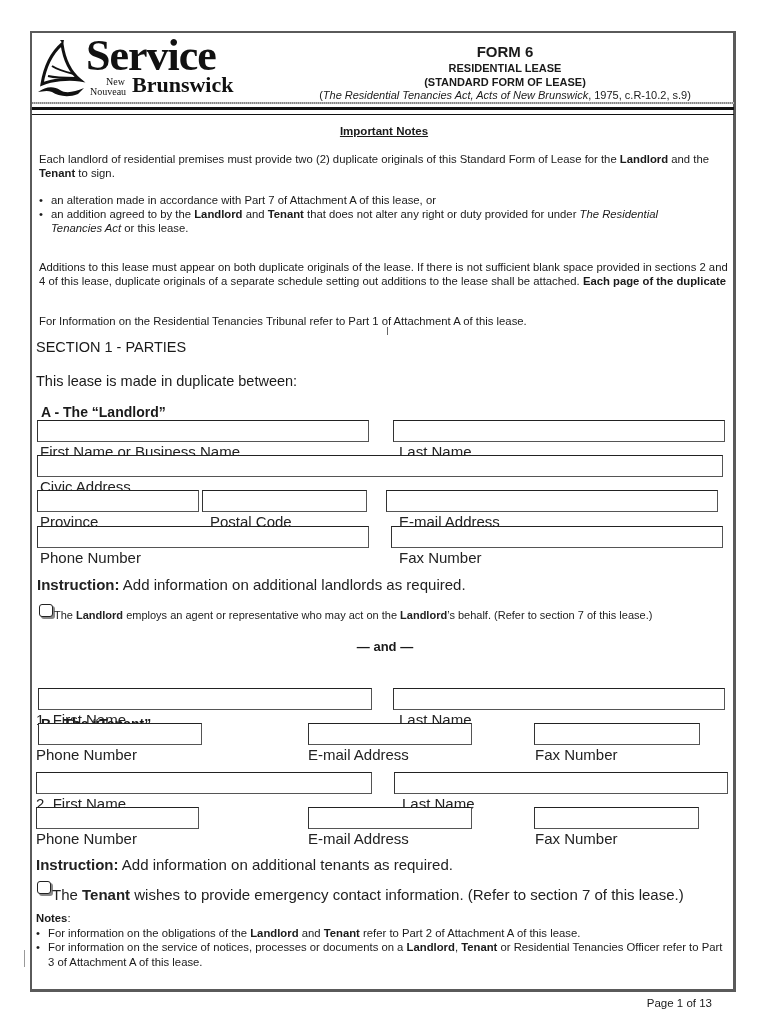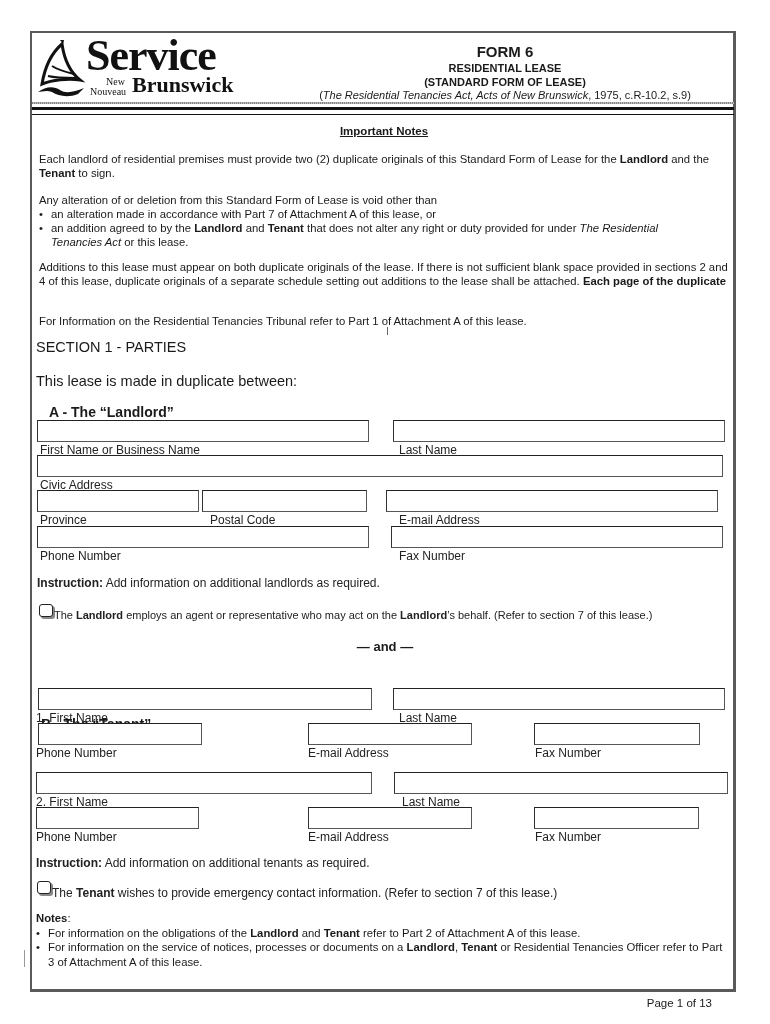--- a/index.html
+++ b/index.html
@@ -17,21 +17,21 @@
   .hdr-line-dotted { left:32px; top:102px; width:702px; height:2px; background:repeating-linear-gradient(90deg,#888 0 1px,#bbb 1px 2px); }
   .hdr-line-thick { left:32px; top:107px; width:702px; height:3px; background:#111; }
   .hdr-line-thin { left:32px; top:114px; width:702px; height:1px; background:#111; }
   .p { font-size:11.3px; line-height:14px; left:39px; width:690px; }
   .b { font-weight:bold; }
   .i { font-style:italic; }
   .ul { text-decoration:underline; }
   .bullet { position:relative; padding-left:12px; }
   .bullet::before { content:"•"; position:absolute; left:0; top:0; }
   .field { border:1.5px solid #555; border-top-color:#222; border-left-color:#333; background:#fff; box-sizing:border-box; height:22px; }
-  .lbl { font-size:12px; color:#222; }
+  .lbl { font-size:15px; color:#222; }
   .h1 { font-size:14.5px; font-weight:normal; }
   .h2 { font-size:14px; font-weight:bold; }
   .chk { width:14px; height:13px; border:1.5px solid #222; border-radius:3px; box-shadow:2px 2px 0 #888; box-sizing:border-box; background:#fff; }
   .margin-bar { left:24px; top:950px; width:1px; height:17px; background:#999; }
   .cursor-bar { left:387px; top:327px; width:1px; height:8px; background:#666; }
 </style>
 </head>
 <body>
 
 <div class="frame"></div>
@@ -60,39 +60,38 @@
 <div class="abs hdr-line-thin"></div>
 
 <div class="abs p b ul" style="top:124px;text-align:center;font-size:11.5px;">Important Notes</div>
 
 <div class="abs p" style="top:152px;">
   <span>Each landlord of residential premises must provide two (2) duplicate originals of this Standard Form of Lease for the </span><span class="b">Landlord</span><span> and the</span><br>
   <span class="b">Tenant</span><span> to sign.</span>
 </div>
 
 <div class="abs p" style="top:193px;">
-  <div>Any alteration of or deletion from this Standard Form of Lease is void other than</div>
   <div class="bullet">an alteration made in accordance with Part 7 of Attachment A of this lease, or</div>
   <div class="bullet">
     <span>an addition agreed to by the </span><span class="b">Landlord</span><span> and </span><span class="b">Tenant</span><span> that does not alter any right or duty provided for under </span><span class="i">The Residential</span><br>
     <span class="i">Tenancies Act</span><span> or this lease.</span>
   </div>
 </div>
 
 <div class="abs p" style="top:260px;">
   <div>Additions to this lease must appear on both duplicate originals of the lease. If there is not sufficient blank space provided in sections 2 and</div>
   <div><span>4 of this lease, duplicate originals of a separate schedule setting out additions to the lease shall be attached. </span><span class="b">Each page of the duplicate</span></div>
 </div>
 
 <div class="abs p" style="top:314px;">For Information on the Residential Tenancies Tribunal refer to Part 1 of Attachment A of this lease.</div>
 <div class="abs cursor-bar"></div>
 
 <div class="abs h1" style="left:36px;top:339px;">SECTION 1 - PARTIES</div>
 <div class="abs h1" style="left:36px;top:373px;">This lease is made in duplicate between:</div>
-<div class="abs h2" style="left:49px;top:404px;text-align:right;">A - The “Landlord”</div>
+<div class="abs h2" style="left:41px;top:404px;text-align:right;">A - The “Landlord”</div>
 
 <input class="abs field" style="left: 37px; top: 420px; width: 332px;" value="">
 <input class="abs field" style="left: 393px; top: 420px; width: 332px;" value="">
 <div class="abs lbl" style="left:40px;top:443px;">First Name or Business Name</div>
 <div class="abs lbl" style="left:399px;top:443px;">Last Name</div>
 
 <input class="abs field" style="left: 37px; top: 455px; width: 686px;" value="">
 <div class="abs lbl" style="left:40px;top:478px;">Civic Address</div>
 
 <input class="abs field" style="left: 37px; top: 490px; width: 162px;" value="">

